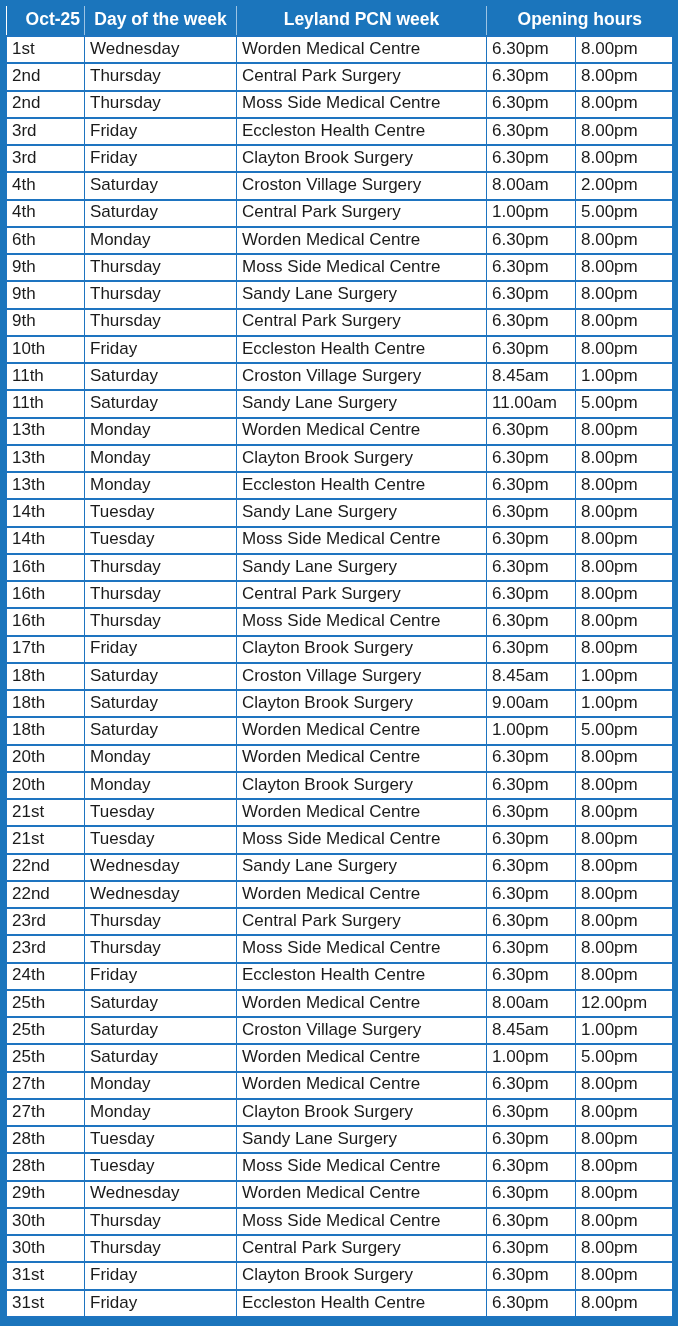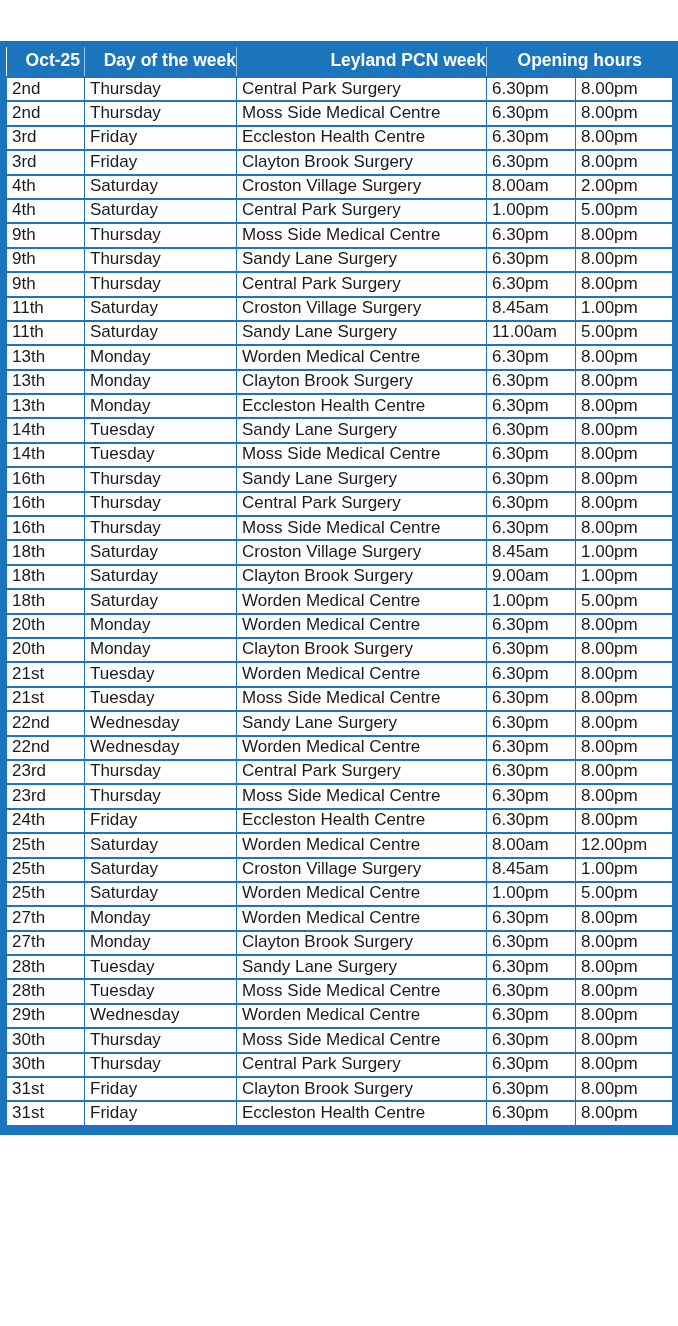--- a/index.html
+++ b/index.html
@@ -11,46 +11,45 @@
   }
   *{box-sizing:border-box;}
   html,body{margin:0;padding:0;background:#fff;}
   body{
     font-family:"Liberation Sans","DejaVu Sans",sans-serif;
     color:var(--text);
     width:678px;
   }
   .table-wrap{
     width:678px;
-    height:1094px;
+    height:1326px;
     border:6px solid var(--blue);
     border-bottom-width:8px;
     background:var(--blue);
-    margin-top:41px;
   }
   table{
     width:666px;
     height:100%;
     border-collapse:collapse;
     table-layout:fixed;
     background:var(--cell-bg);
   }
   col.c-date{width:78px;}
   col.c-day{width:152px;}
   col.c-site{width:250px;}
   col.c-open{width:89px;}
   col.c-close{width:97px;}
 
   thead tr{height:30px;}
   th{
     background:var(--blue);
     color:#fff;
     font-size:17.5px;
     font-weight:bold;
-    text-align:right;
+    text-align:center;
     padding:0 0 2px 0;
     border:none;
     white-space:nowrap;
     overflow:hidden;
   }
   th.h-date{text-align:right;padding:0 4px 2px 0;}
   th.h-hours{text-align:center;padding:0 0 2px 0;}
   th + th{border-left:1px solid var(--header-sep);}
 
   td{
@@ -80,20 +79,27 @@
     <thead>
       <tr>
         <th class="h-date">Oct-25</th>
         <th class="h-day">Day of the week</th>
         <th class="h-site">Leyland PCN week</th>
         <th class="h-hours" colspan="2">Opening hours</th>
       </tr>
     </thead>
     <tbody>
         <tr>
+          <td class="c-date">1st</td>
+          <td class="c-day">Wednesday</td>
+          <td class="c-site">Worden Medical Centre</td>
+          <td class="c-open">6.30pm</td>
+          <td class="c-close">8.00pm</td>
+        </tr>
+        <tr>
           <td class="c-date">2nd</td>
           <td class="c-day">Thursday</td>
           <td class="c-site">Central Park Surgery</td>
           <td class="c-open">6.30pm</td>
           <td class="c-close">8.00pm</td>
         </tr>
         <tr>
           <td class="c-date">2nd</td>
           <td class="c-day">Thursday</td>
           <td class="c-site">Moss Side Medical Centre</td>
@@ -122,37 +128,51 @@
           <td class="c-close">2.00pm</td>
         </tr>
         <tr>
           <td class="c-date">4th</td>
           <td class="c-day">Saturday</td>
           <td class="c-site">Central Park Surgery</td>
           <td class="c-open">1.00pm</td>
           <td class="c-close">5.00pm</td>
         </tr>
         <tr>
+          <td class="c-date">6th</td>
+          <td class="c-day">Monday</td>
+          <td class="c-site">Worden Medical Centre</td>
+          <td class="c-open">6.30pm</td>
+          <td class="c-close">8.00pm</td>
+        </tr>
+        <tr>
           <td class="c-date">9th</td>
           <td class="c-day">Thursday</td>
           <td class="c-site">Moss Side Medical Centre</td>
           <td class="c-open">6.30pm</td>
           <td class="c-close">8.00pm</td>
         </tr>
         <tr>
           <td class="c-date">9th</td>
           <td class="c-day">Thursday</td>
           <td class="c-site">Sandy Lane Surgery</td>
           <td class="c-open">6.30pm</td>
           <td class="c-close">8.00pm</td>
         </tr>
         <tr>
           <td class="c-date">9th</td>
           <td class="c-day">Thursday</td>
           <td class="c-site">Central Park Surgery</td>
+          <td class="c-open">6.30pm</td>
+          <td class="c-close">8.00pm</td>
+        </tr>
+        <tr>
+          <td class="c-date">10th</td>
+          <td class="c-day">Friday</td>
+          <td class="c-site">Eccleston Health Centre</td>
           <td class="c-open">6.30pm</td>
           <td class="c-close">8.00pm</td>
         </tr>
         <tr>
           <td class="c-date">11th</td>
           <td class="c-day">Saturday</td>
           <td class="c-site">Croston Village Surgery</td>
           <td class="c-open">8.45am</td>
           <td class="c-close">1.00pm</td>
         </tr>
@@ -209,20 +229,27 @@
           <td class="c-date">16th</td>
           <td class="c-day">Thursday</td>
           <td class="c-site">Central Park Surgery</td>
           <td class="c-open">6.30pm</td>
           <td class="c-close">8.00pm</td>
         </tr>
         <tr>
           <td class="c-date">16th</td>
           <td class="c-day">Thursday</td>
           <td class="c-site">Moss Side Medical Centre</td>
+          <td class="c-open">6.30pm</td>
+          <td class="c-close">8.00pm</td>
+        </tr>
+        <tr>
+          <td class="c-date">17th</td>
+          <td class="c-day">Friday</td>
+          <td class="c-site">Clayton Brook Surgery</td>
           <td class="c-open">6.30pm</td>
           <td class="c-close">8.00pm</td>
         </tr>
         <tr>
           <td class="c-date">18th</td>
           <td class="c-day">Saturday</td>
           <td class="c-site">Croston Village Surgery</td>
           <td class="c-open">8.45am</td>
           <td class="c-close">1.00pm</td>
         </tr>

